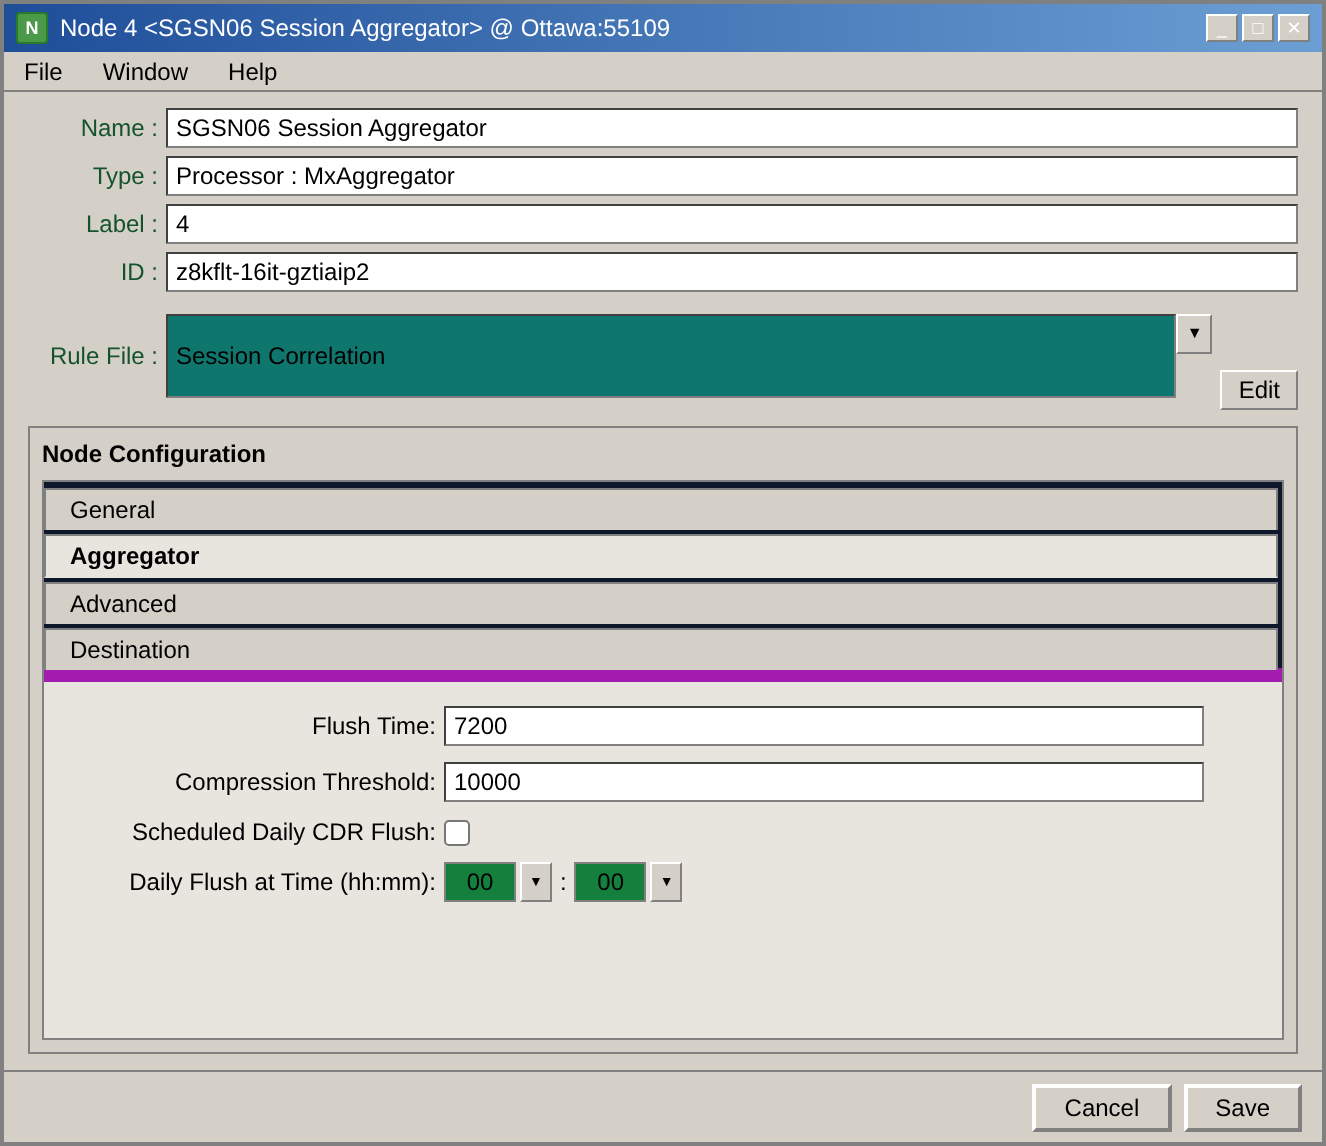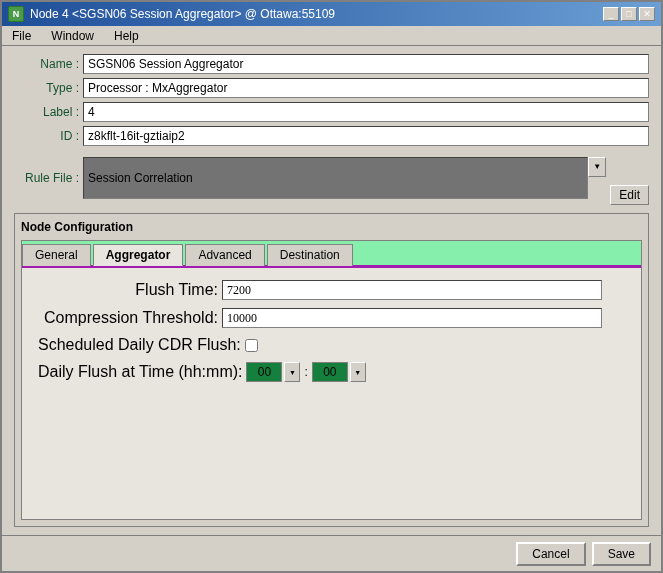--- a/index.html
+++ b/index.html
@@ -117,21 +117,21 @@
     .rule-select-wrap {
       flex: 1;
       display: flex;
     }
     .rule-select {
       flex: 1;
       height: 36px;
       border: 1px solid #808080;
       border-top-color: #404040;
       border-left-color: #404040;
-      background: #737373;
+      background: #0f766e;
       padding: 20px 4px;
       font-size: 12px;
       appearance: none;
     }
     .dropdown-btn {
       width: 18px;
       height: 20px;
       background: #d4d0c8;
       border: 1px solid #808080;
       border-top-color: #fff;
@@ -169,22 +169,23 @@
     }
     .tabs-container {
       border: 1px solid #808080;
       flex: 1;
       display: flex;
       flex-direction: column;
       background: #e8e8e8;
     }
     .tab-bar {
       display: flex;
-      background: #86efac;
-      border-bottom: 3px solid #a21caf;
+      background: #0f172a;
+      border-bottom: 7px solid #a21caf;
+      flex-direction: column;
     }
     .tab {
       padding: 3px 12px;
       font-size: 12px;
       cursor: pointer;
       border: 1px solid #808080;
       border-bottom: none;
       background: #d4d0c8;
       margin-right: 2px;
       margin-top: 2px;
@@ -205,33 +206,32 @@
       flex-direction: column;
       gap: 8px;
     }
     .config-row {
       display: flex;
       align-items: center;
       gap: 4px;
     }
     .config-label {
       text-align: right;
-      font-size: 16px;
+      font-size: 12px;
       min-width: 180px;
     }
     .config-input {
       width: 380px;
       height: 20px;
       border: 1px solid #808080;
       border-top-color: #404040;
       border-left-color: #404040;
       background: white;
       padding: 2px 4px;
       font-size: 12px;
-      font-family: Liberation Serif, serif;
     }
     .checkbox {
       width: 13px;
       height: 13px;
       border: 1px solid #808080;
       border-top-color: #404040;
       border-left-color: #404040;
       background: white;
       cursor: pointer;
     }

